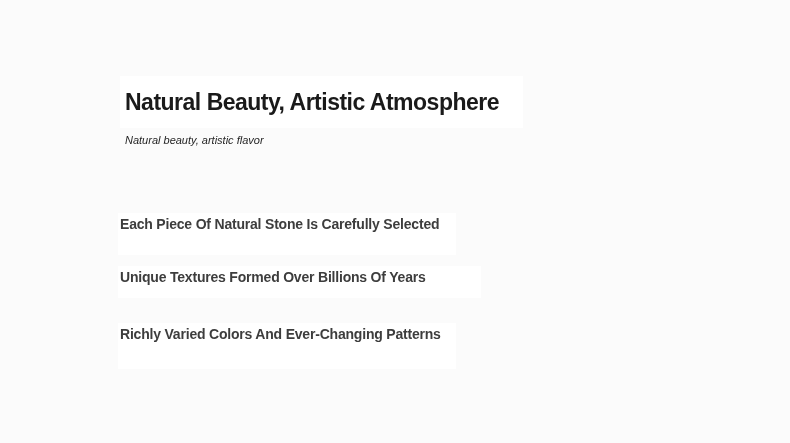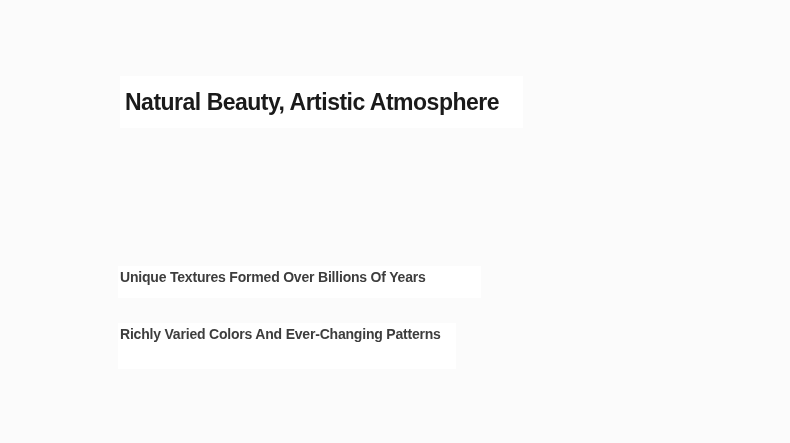--- a/index.html
+++ b/index.html
@@ -64,21 +64,25 @@
 </style>
 </head>
 <body>
 
 <div class="page">
 
   <div class="title-block">
     <h1 class="page-title">Natural Beauty, Artistic Atmosphere</h1>
   </div>
 
+  <div class="page-subtitle">Natural beauty, artistic flavor</div>
 
+  <div class="feature-block feature-1">
+    <div class="feature-text">Each Piece Of Natural Stone Is Carefully Selected</div>
+  </div>
 
   <div class="feature-block feature-2">
     <div class="feature-text">Unique Textures Formed Over Billions Of Years</div>
   </div>
 
   <div class="feature-block feature-3">
     <div class="feature-text">Richly Varied Colors And Ever-Changing Patterns</div>
   </div>
 
 </div>

